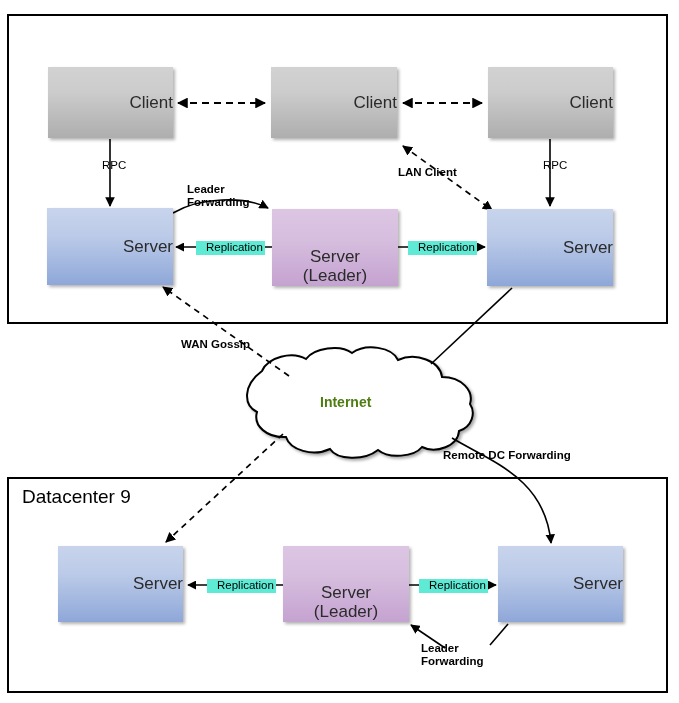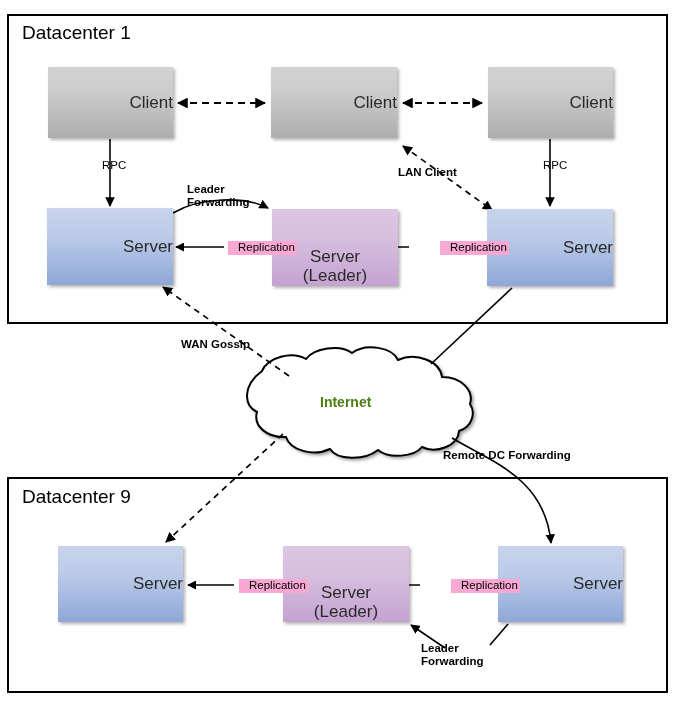--- a/index.html
+++ b/index.html
@@ -79,23 +79,22 @@
     white-space: nowrap;
   }
   .cloud-title {
     position: absolute;
     font-size: 14px;
     font-weight: bold;
     color: #4d7c0f;
     white-space: nowrap;
   }
   .lbl-chip {
-    background: #f9a8d4;
+    background: #5eead4;
     padding: 0 2px;
-    margin-left: 32px;
   }
 </style>
 </head>
 <body>
 
 <div id="diagram-root">
 
   <svg class="layer" viewBox="0 0 679 703">
     <defs>
       <marker id="arrowSolid" viewBox="0 0 10 10" refX="9" refY="5" markerWidth="6" markerHeight="6" orient="auto-start-reverse">
@@ -154,21 +153,20 @@
     <line x1="234" y1="585" x2="188" y2="585" stroke="#000000" stroke-width="1.5" marker-end="url(#arrowSolid)"></line>
     <line x1="283" y1="585" x2="270" y2="585" stroke="#000000" stroke-width="1.5"></line>
 
     <line x1="409" y1="585" x2="420" y2="585" stroke="#000000" stroke-width="1.5"></line>
     <line x1="477" y1="585" x2="496" y2="585" stroke="#000000" stroke-width="1.5" marker-end="url(#arrowSolid)"></line>
 
     <line x1="508" y1="624" x2="490" y2="645" stroke="#000000" stroke-width="1.6"></line>
     <line x1="445" y1="648" x2="411" y2="625" stroke="#000000" stroke-width="1.6" marker-end="url(#arrowSolid)"></line>
   </svg>
 
-  <div class="dc-title" style="left:22px; top:22px;">Datacenter 1</div>
 
   <div class="dc-title" style="left:22px; top:486px;">Datacenter 9</div>
 
   <div class="node-box node-client" style="left:48px; top:67px; width:125px; height:71px;">
     <span class="node-label">Client</span>
   </div>
 
   <div class="node-box node-client" style="left:271px; top:67px; width:126px; height:71px;">
     <span class="node-label">Client</span>
   </div>

